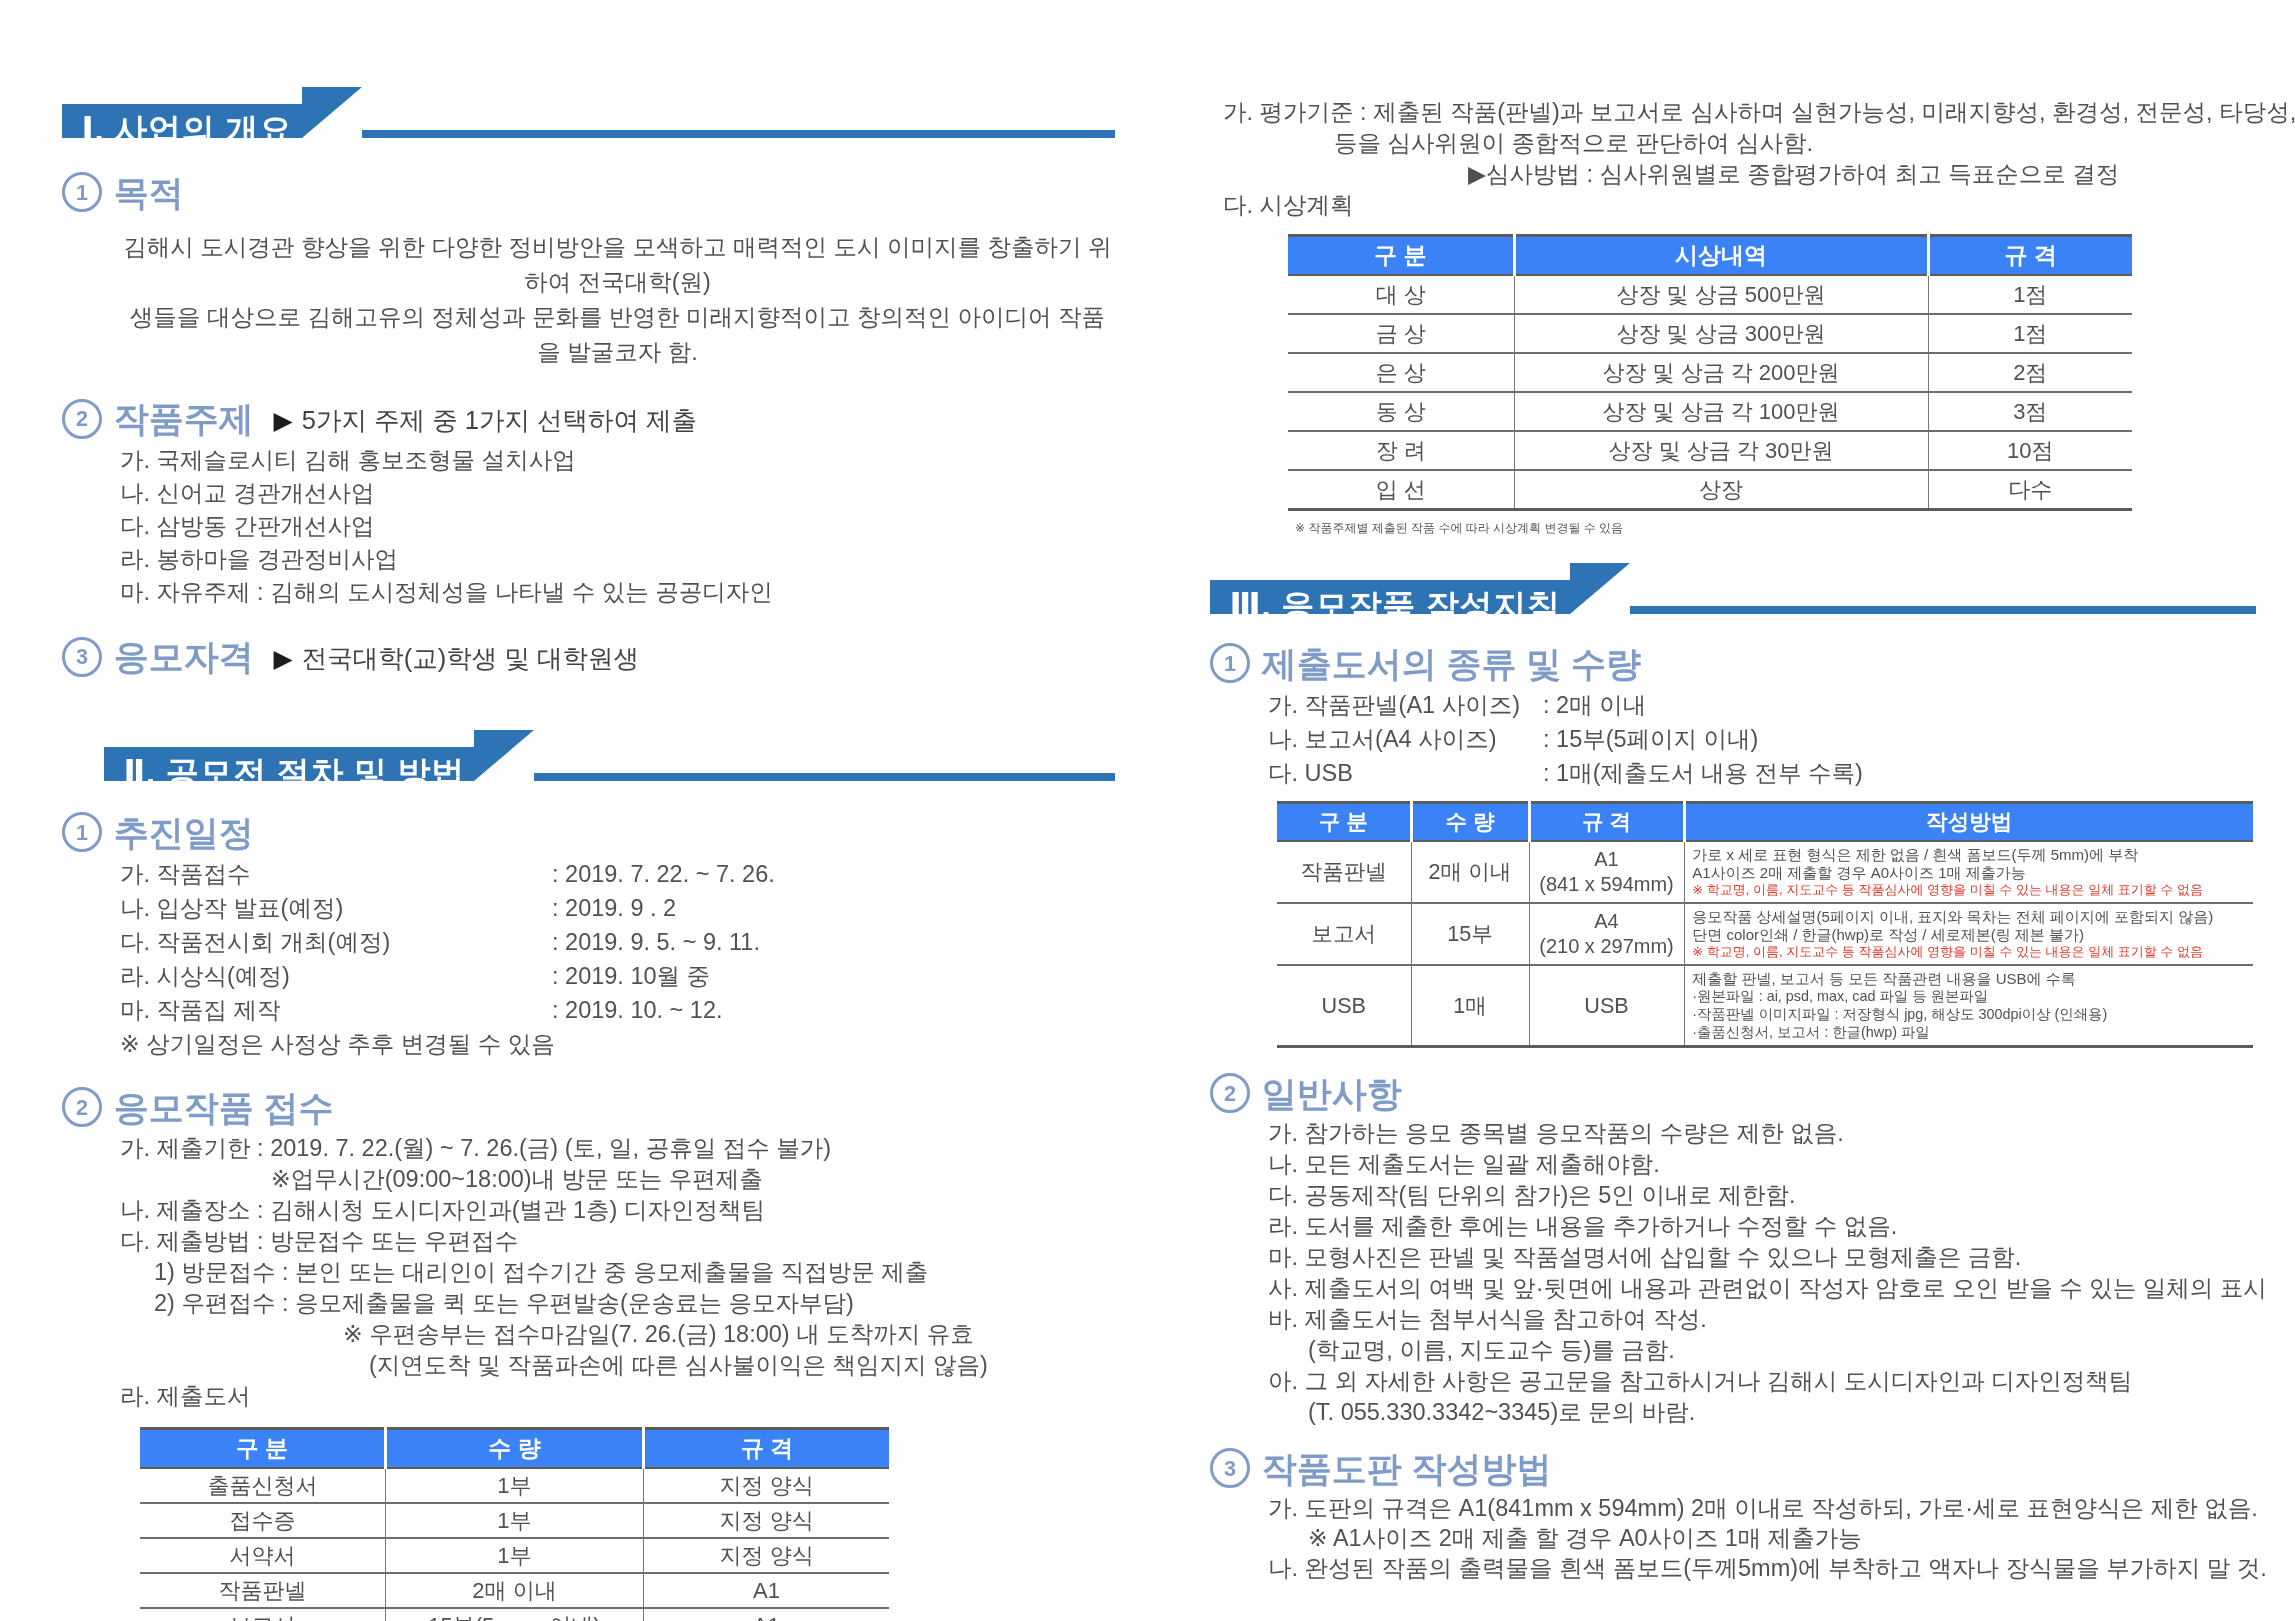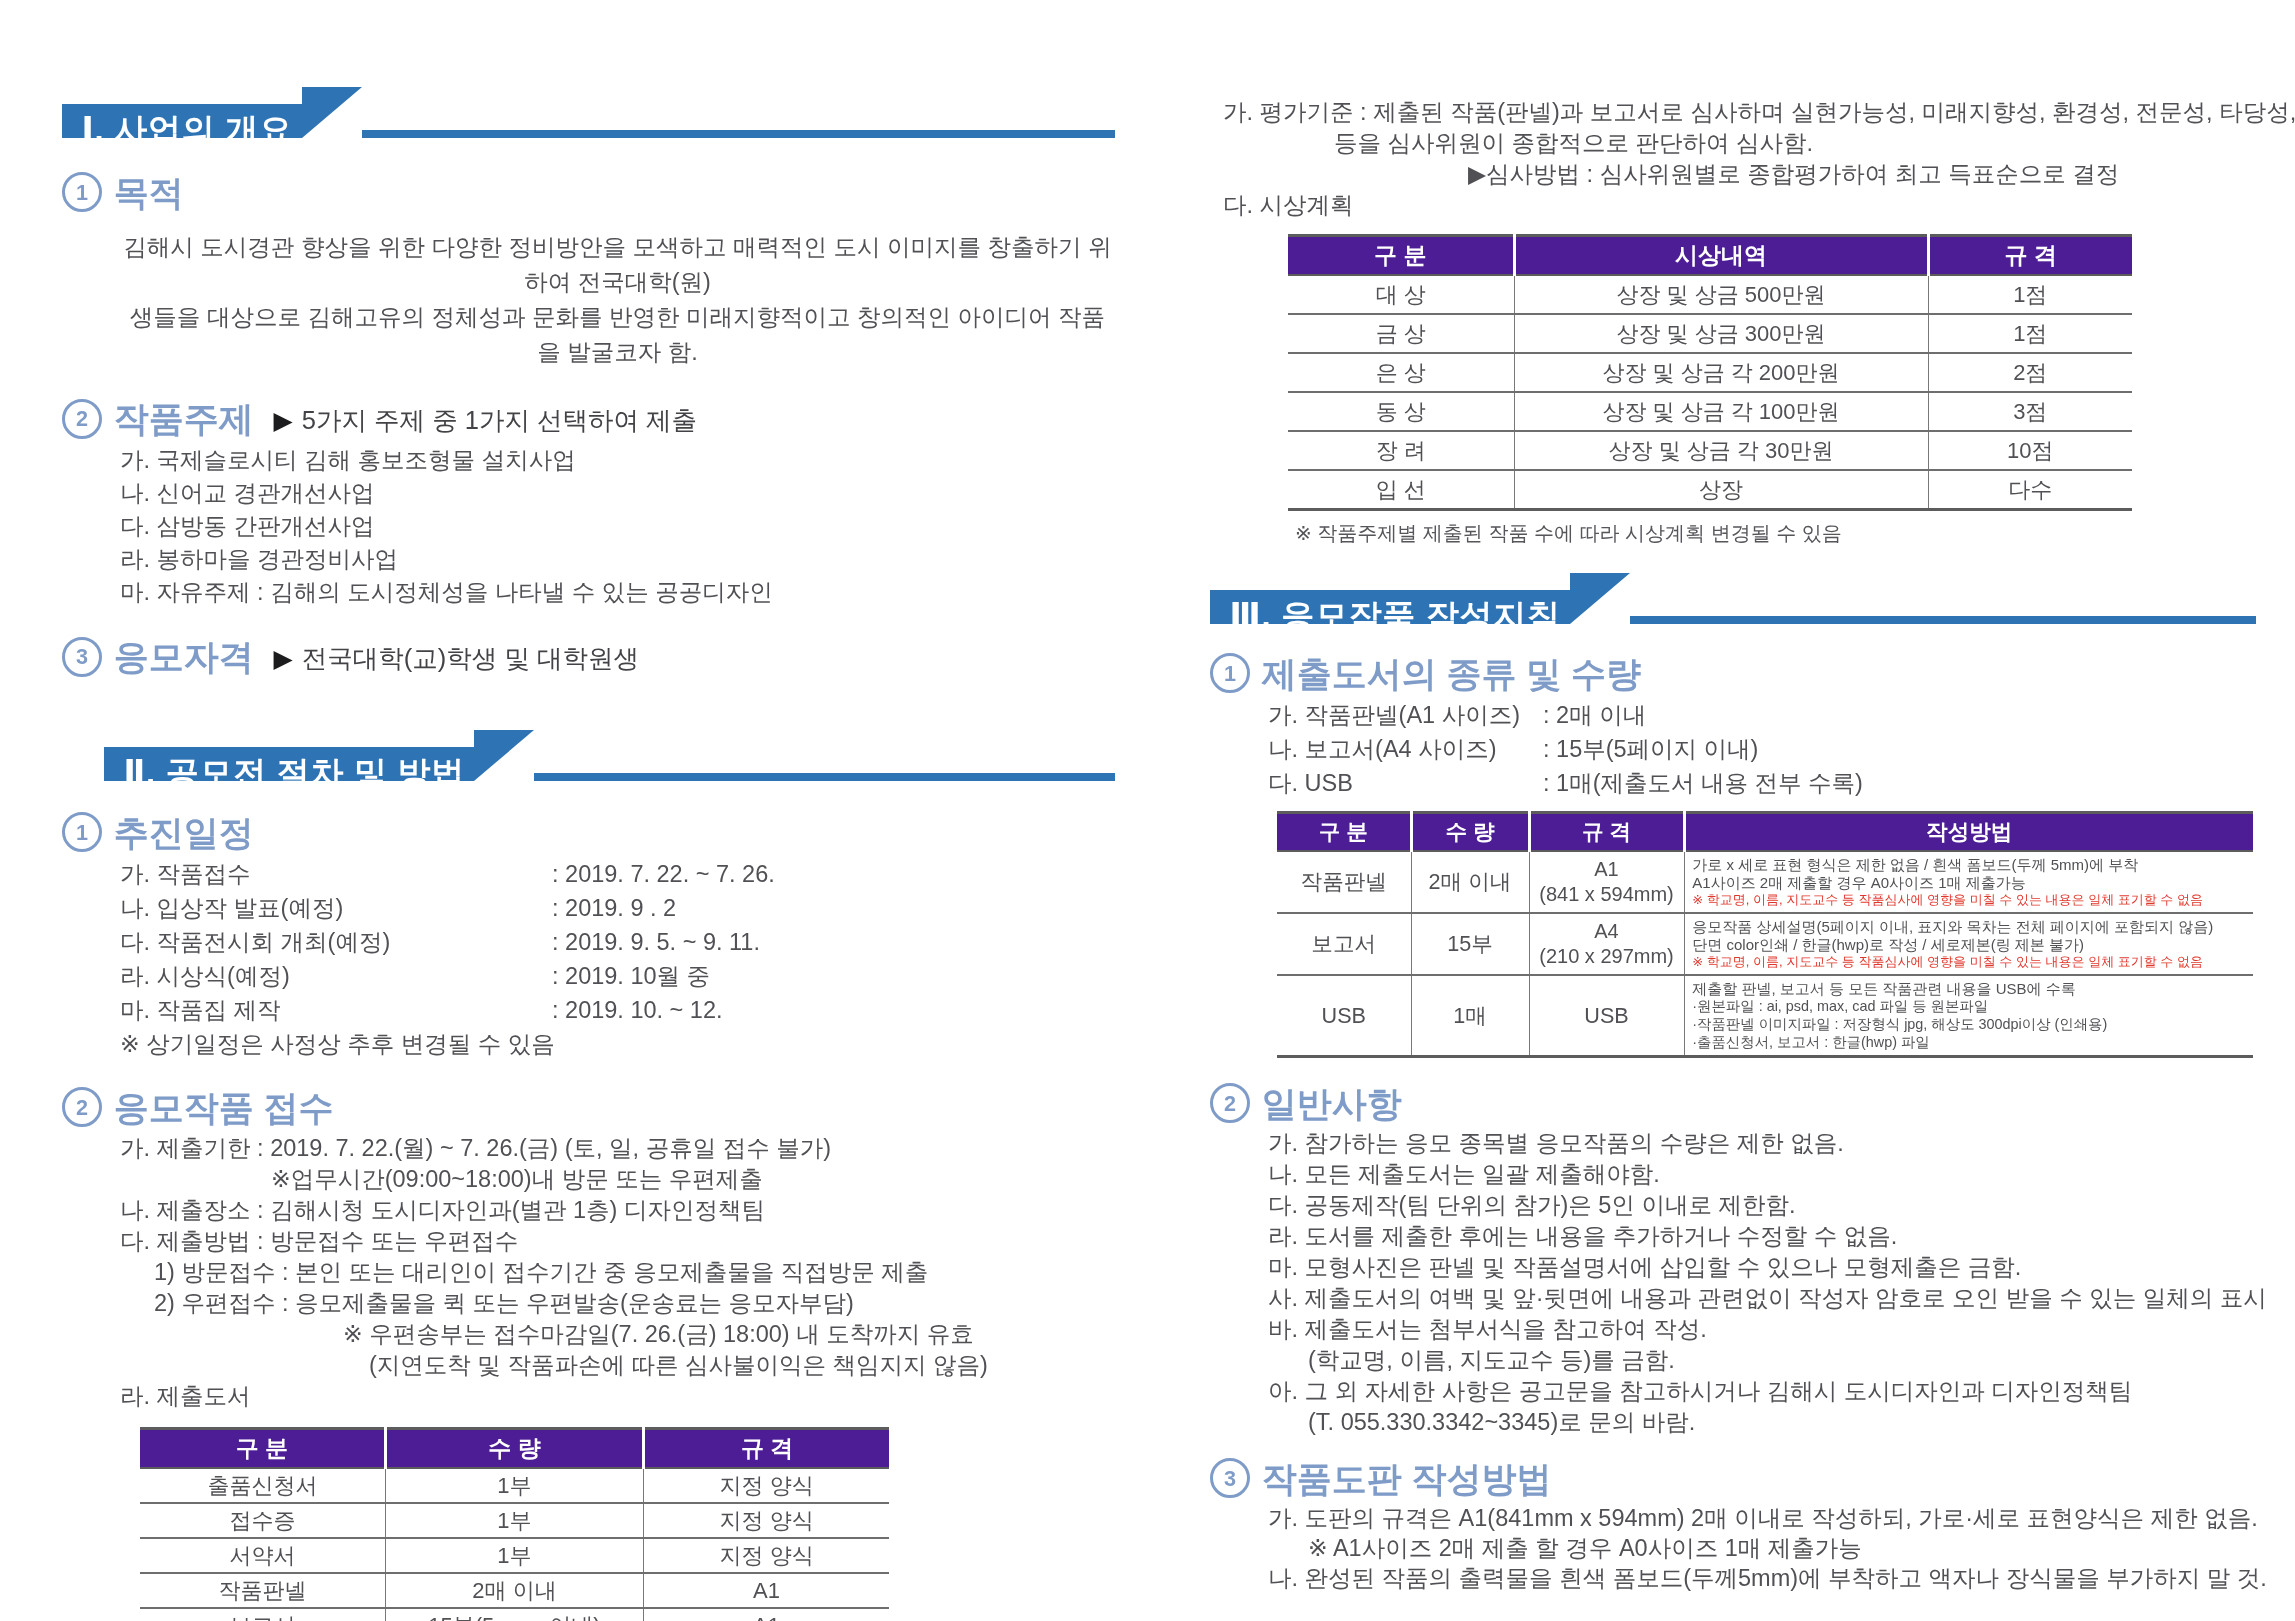--- a/index.html
+++ b/index.html
@@ -41,21 +41,21 @@
   .sub .i3{padding-left:281px;white-space:nowrap;}
   .sub .i4{padding-left:307px;white-space:nowrap;}
 
   .ev{line-height:31px;font-size:23.5px;}
   .ev .e0{padding-left:13px;white-space:nowrap;}
   .ev .e1{padding-left:124px;white-space:nowrap;}
   .ev .e2{padding-left:258px;white-space:nowrap;}
 
   table{border-collapse:collapse;}
   .tbl{border-top:3.3px solid #5c5c5c;border-bottom:3.3px solid #5c5c5c;table-layout:fixed;}
-  .tbl th{background:#4c1d95;color:#fff;font-weight:bold;border-bottom:2.6px solid #5c5c5c;}
+  .tbl th{background:#3b82f6;color:#fff;font-weight:bold;border-bottom:2.6px solid #5c5c5c;}
   .tbl th+th{border-left:3.3px solid #fff;}
   .tbl td{border-bottom:2px solid #6e6e6e;text-align:center;}
   .tbl td+td{border-left:1.3px solid #787878;}
   .tbl tr:last-child td{border-bottom:none;}
 
   .tbl-doc{width:749px;margin:15.7px 0 0 78px;}
   .tbl-doc th{font-size:23px;height:35px;}
   .tbl-doc td{font-size:22px;height:31px;}
 
   .tbl-prize{width:843px;margin:13px 0 0 78px;}
@@ -262,21 +262,21 @@
         <td>상장 및 상금 각 30만원</td>
         <td>10점</td>
       </tr>
       <tr>
         <td>입 선</td>
         <td>상장</td>
         <td>다수</td>
       </tr>
     </tbody>
       </table>
-    <div class="tnote" style="font-size:20px;">※ 작품주제별 제출된 작품 수에 따라 시상계획 변경될 수 있음</div>
+    <div class="tnote" style="font-size:12px;">※ 작품주제별 제출된 작품 수에 따라 시상계획 변경될 수 있음</div>
 
     <div class="banner" style="margin-top:26px;">
       <div class="bbody">Ⅲ. 응모작품 작성지침</div>
       <div class="bslant"></div>
       <div class="btail"></div>
     </div>
 
     <div class="sech" style="margin-top:29px;">
       <span class="cnum">1</span>
       <span>제출도서의 종류 및 수량</span>

